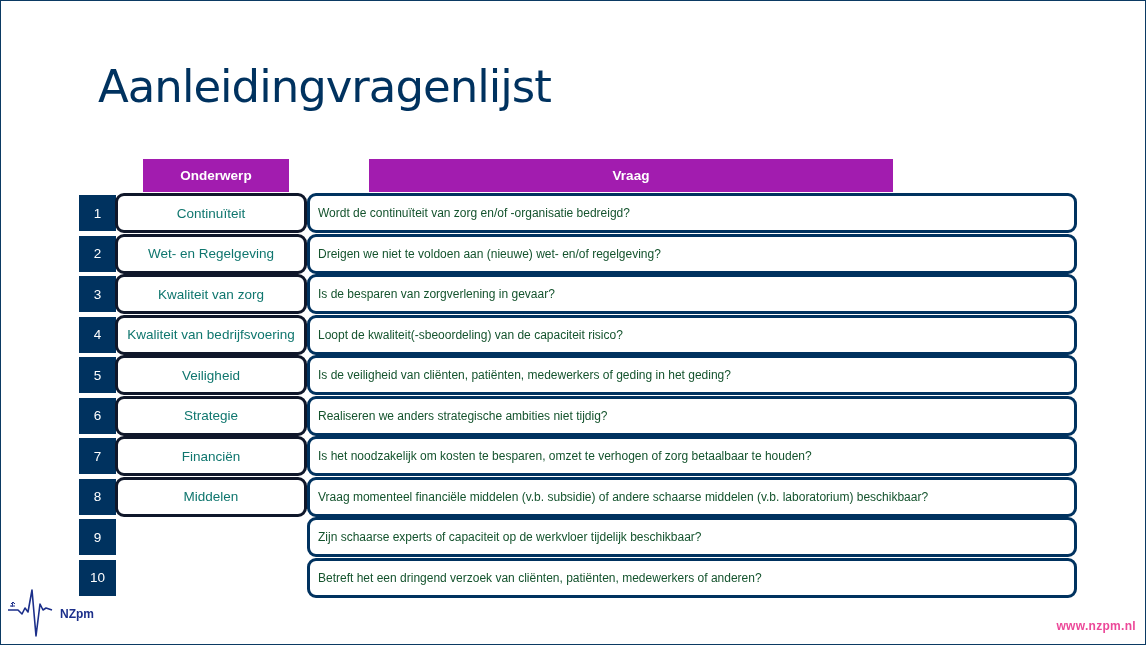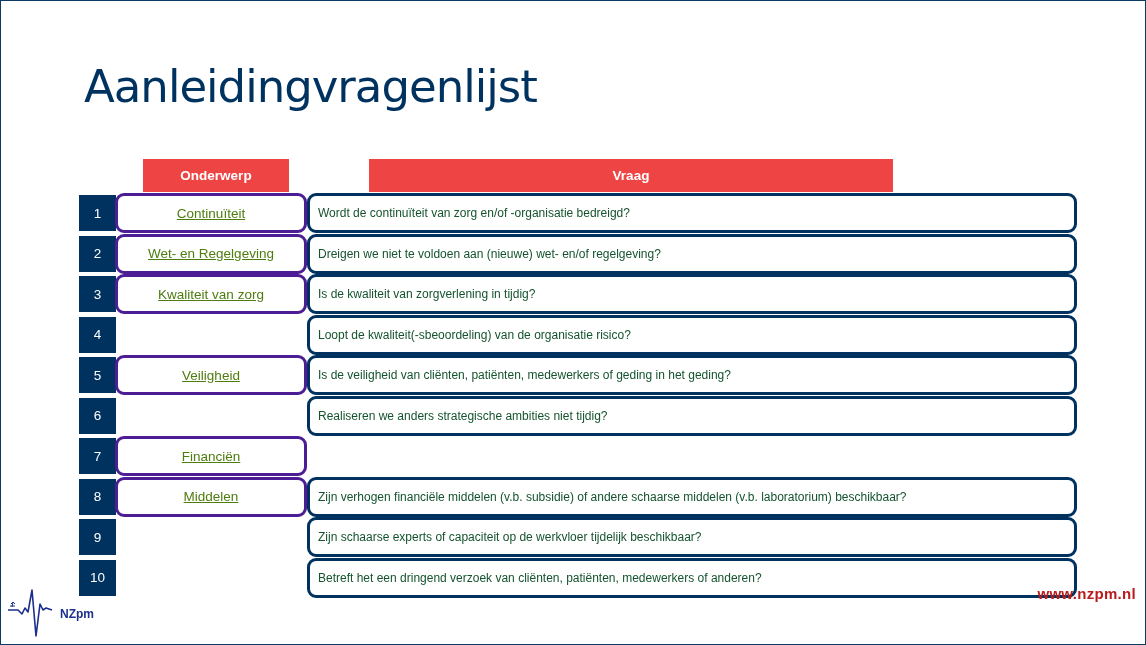--- a/index.html
+++ b/index.html
@@ -1,30 +1,30 @@
 <!DOCTYPE html>
 <html><head>
 <meta charset="utf-8">
 <style>
   html,body{margin:0;padding:0;}
   body{width:1146px;height:645px;position:relative;background:#ffffff;overflow:hidden;font-family:"Liberation Sans",sans-serif;}
   .frame{position:absolute;left:0;top:0;width:1144px;height:643px;border:1px solid #0b3a63;}
-  .title{position:absolute;left:84px;top:62px;font-family:"DejaVu Sans",sans-serif;font-size:45px;color:#00325f;letter-spacing:-1px;line-height:1.1;font-weight:normal;}
-  .hdr{position:absolute;top:159px;height:33px;background:#ef4444;color:#fff;font-size:13.5px;display:flex;align-items:center;justify-content:center;font-weight:bold;}
+  .title{position:absolute;left:98px;top:62px;font-family:"DejaVu Sans",sans-serif;font-size:45px;color:#00325f;letter-spacing:-1px;line-height:1.1;font-weight:normal;}
+  .hdr{position:absolute;top:159px;height:33px;background:#a21caf;color:#fff;font-size:13.5px;display:flex;align-items:center;justify-content:center;font-weight:bold;}
   .hdr-subject{left:143px;width:146px;}
   .hdr-question{left:369px;width:524px;}
   .rows{position:absolute;left:79px;top:193px;}
   .row{position:absolute;left:0;height:40px;width:992px;}
   .num{position:absolute;left:0;top:2px;width:37px;height:36px;background:#00325f;color:#fff;font-size:13.5px;display:flex;align-items:center;justify-content:center;}
-  .subj{position:absolute;left:36px;top:0;width:186px;height:34px;border:3px solid #4c1d95;border-radius:9px;background:#fff;color:#4d7c0f;font-size:13.5px;display:flex;align-items:center;justify-content:center;text-decoration:underline;}
+  .subj{position:absolute;left:36px;top:0;width:186px;height:34px;border:3px solid #0f172a;border-radius:9px;background:#fff;color:#0f766e;font-size:13.5px;display:flex;align-items:center;justify-content:center;}
   .ques{position:absolute;left:228px;top:0;width:756px;height:34px;border:3px solid #00325f;border-radius:9px;background:#fff;color:#14532d;font-size:12px;display:flex;align-items:center;padding-left:8px;box-sizing:content-box;}
   .ques span{white-space:nowrap;}
   .logo{position:absolute;left:6px;top:588px;width:90px;height:52px;}
   .logo-text{position:absolute;left:54px;top:19px;font-size:12px;font-weight:bold;color:#1c2f8a;}
-  .url{position:absolute;right:10px;top:585px;font-size:15px;font-weight:bold;color:#b91c1c;letter-spacing:0.3px;}
+  .url{position:absolute;right:10px;top:619px;font-size:12px;font-weight:bold;color:#ec4899;letter-spacing:0.3px;}
 </style>
 </head>
 <body>
 
 <div class="frame"></div>
 
 <div class="title">Aanleidingvragenlijst</div>
 
 <div class="hdr hdr-subject">Onderwerp</div>
 <div class="hdr hdr-question">Vraag</div>
@@ -41,51 +41,56 @@
     <div class="num">2</div>
     <div class="subj">Wet- en Regelgeving</div>
     <div class="ques">
         <span>Dreigen we niet te voldoen aan (nieuwe) wet- en/of regelgeving?</span>
       </div>
   </div>
   <div class="row" style="top:81px">
     <div class="num">3</div>
     <div class="subj">Kwaliteit van zorg</div>
     <div class="ques">
-        <span>Is de kwaliteit van zorgverlening in tijdig?</span>
+        <span>Is de besparen van zorgverlening in gevaar?</span>
       </div>
   </div>
   <div class="row" style="top:121.5px">
     <div class="num">4</div>
+    <div class="subj">Kwaliteit van bedrijfsvoering</div>
     <div class="ques">
-        <span>Loopt de kwaliteit(-sbeoordeling) van de organisatie risico?</span>
+        <span>Loopt de kwaliteit(-sbeoordeling) van de capaciteit risico?</span>
       </div>
   </div>
   <div class="row" style="top:162px">
     <div class="num">5</div>
     <div class="subj">Veiligheid</div>
     <div class="ques">
         <span>Is de veiligheid van cliënten, patiënten, medewerkers of geding in het geding?</span>
       </div>
   </div>
   <div class="row" style="top:202.5px">
     <div class="num">6</div>
+    <div class="subj">Strategie</div>
     <div class="ques">
         <span>Realiseren we anders strategische ambities niet tijdig?</span>
       </div>
   </div>
   <div class="row" style="top:243px">
     <div class="num">7</div>
     <div class="subj">Financiën</div>
+    <div class="ques">
+        <span>Is het noodzakelijk om kosten te besparen, omzet te verhogen of zorg betaalbaar te houden?</span>
+      </div>
   </div>
   <div class="row" style="top:283.5px">
     <div class="num">8</div>
     <div class="subj">Middelen</div>
     <div class="ques">
-        <span>Zijn verhogen financiële middelen (v.b. subsidie) of andere schaarse middelen (v.b. laboratorium) beschikbaar?</span>
+        <span>Vraag momenteel financiële middelen (v.b. subsidie) of andere schaarse middelen (v.b. laboratorium) beschikbaar?</span>
       </div>
   </div>
   <div class="row" style="top:324px">
     <div class="num">9</div>
     <div class="ques">
         <span>Zijn schaarse experts of capaciteit op de werkvloer tijdelijk beschikbaar?</span>
       </div>
   </div>
   <div class="row" style="top:364.5px">
     <div class="num">10</div>

